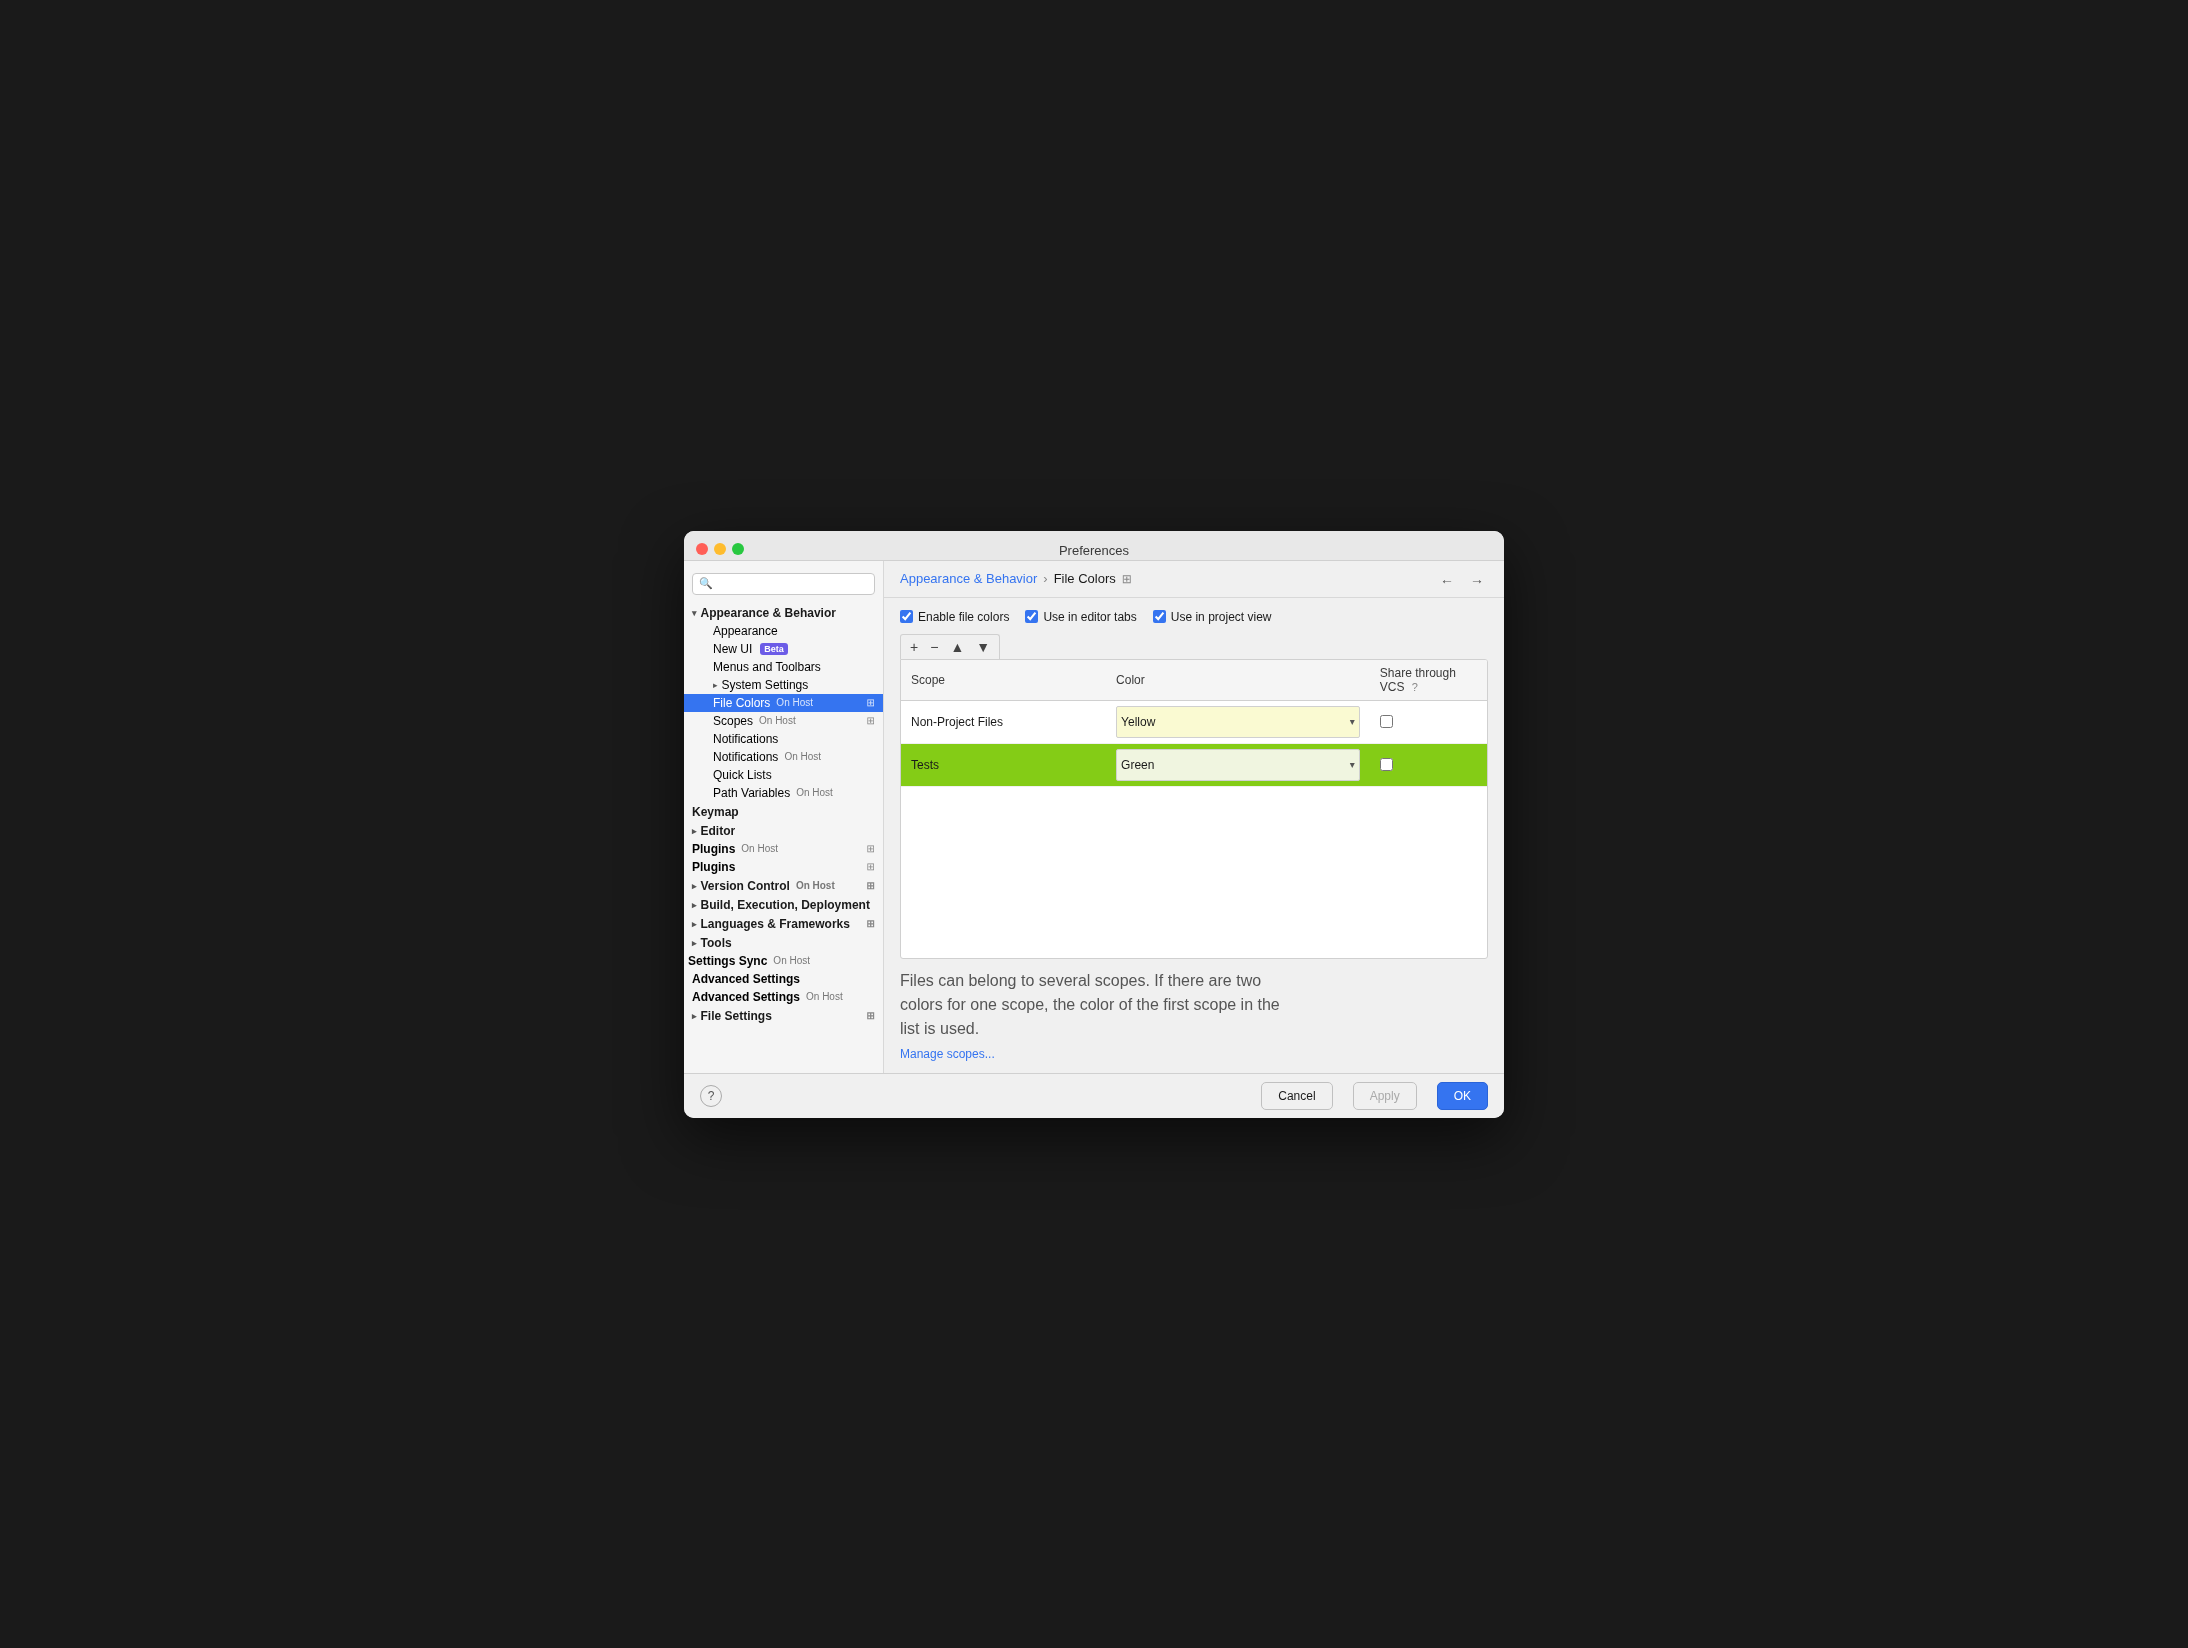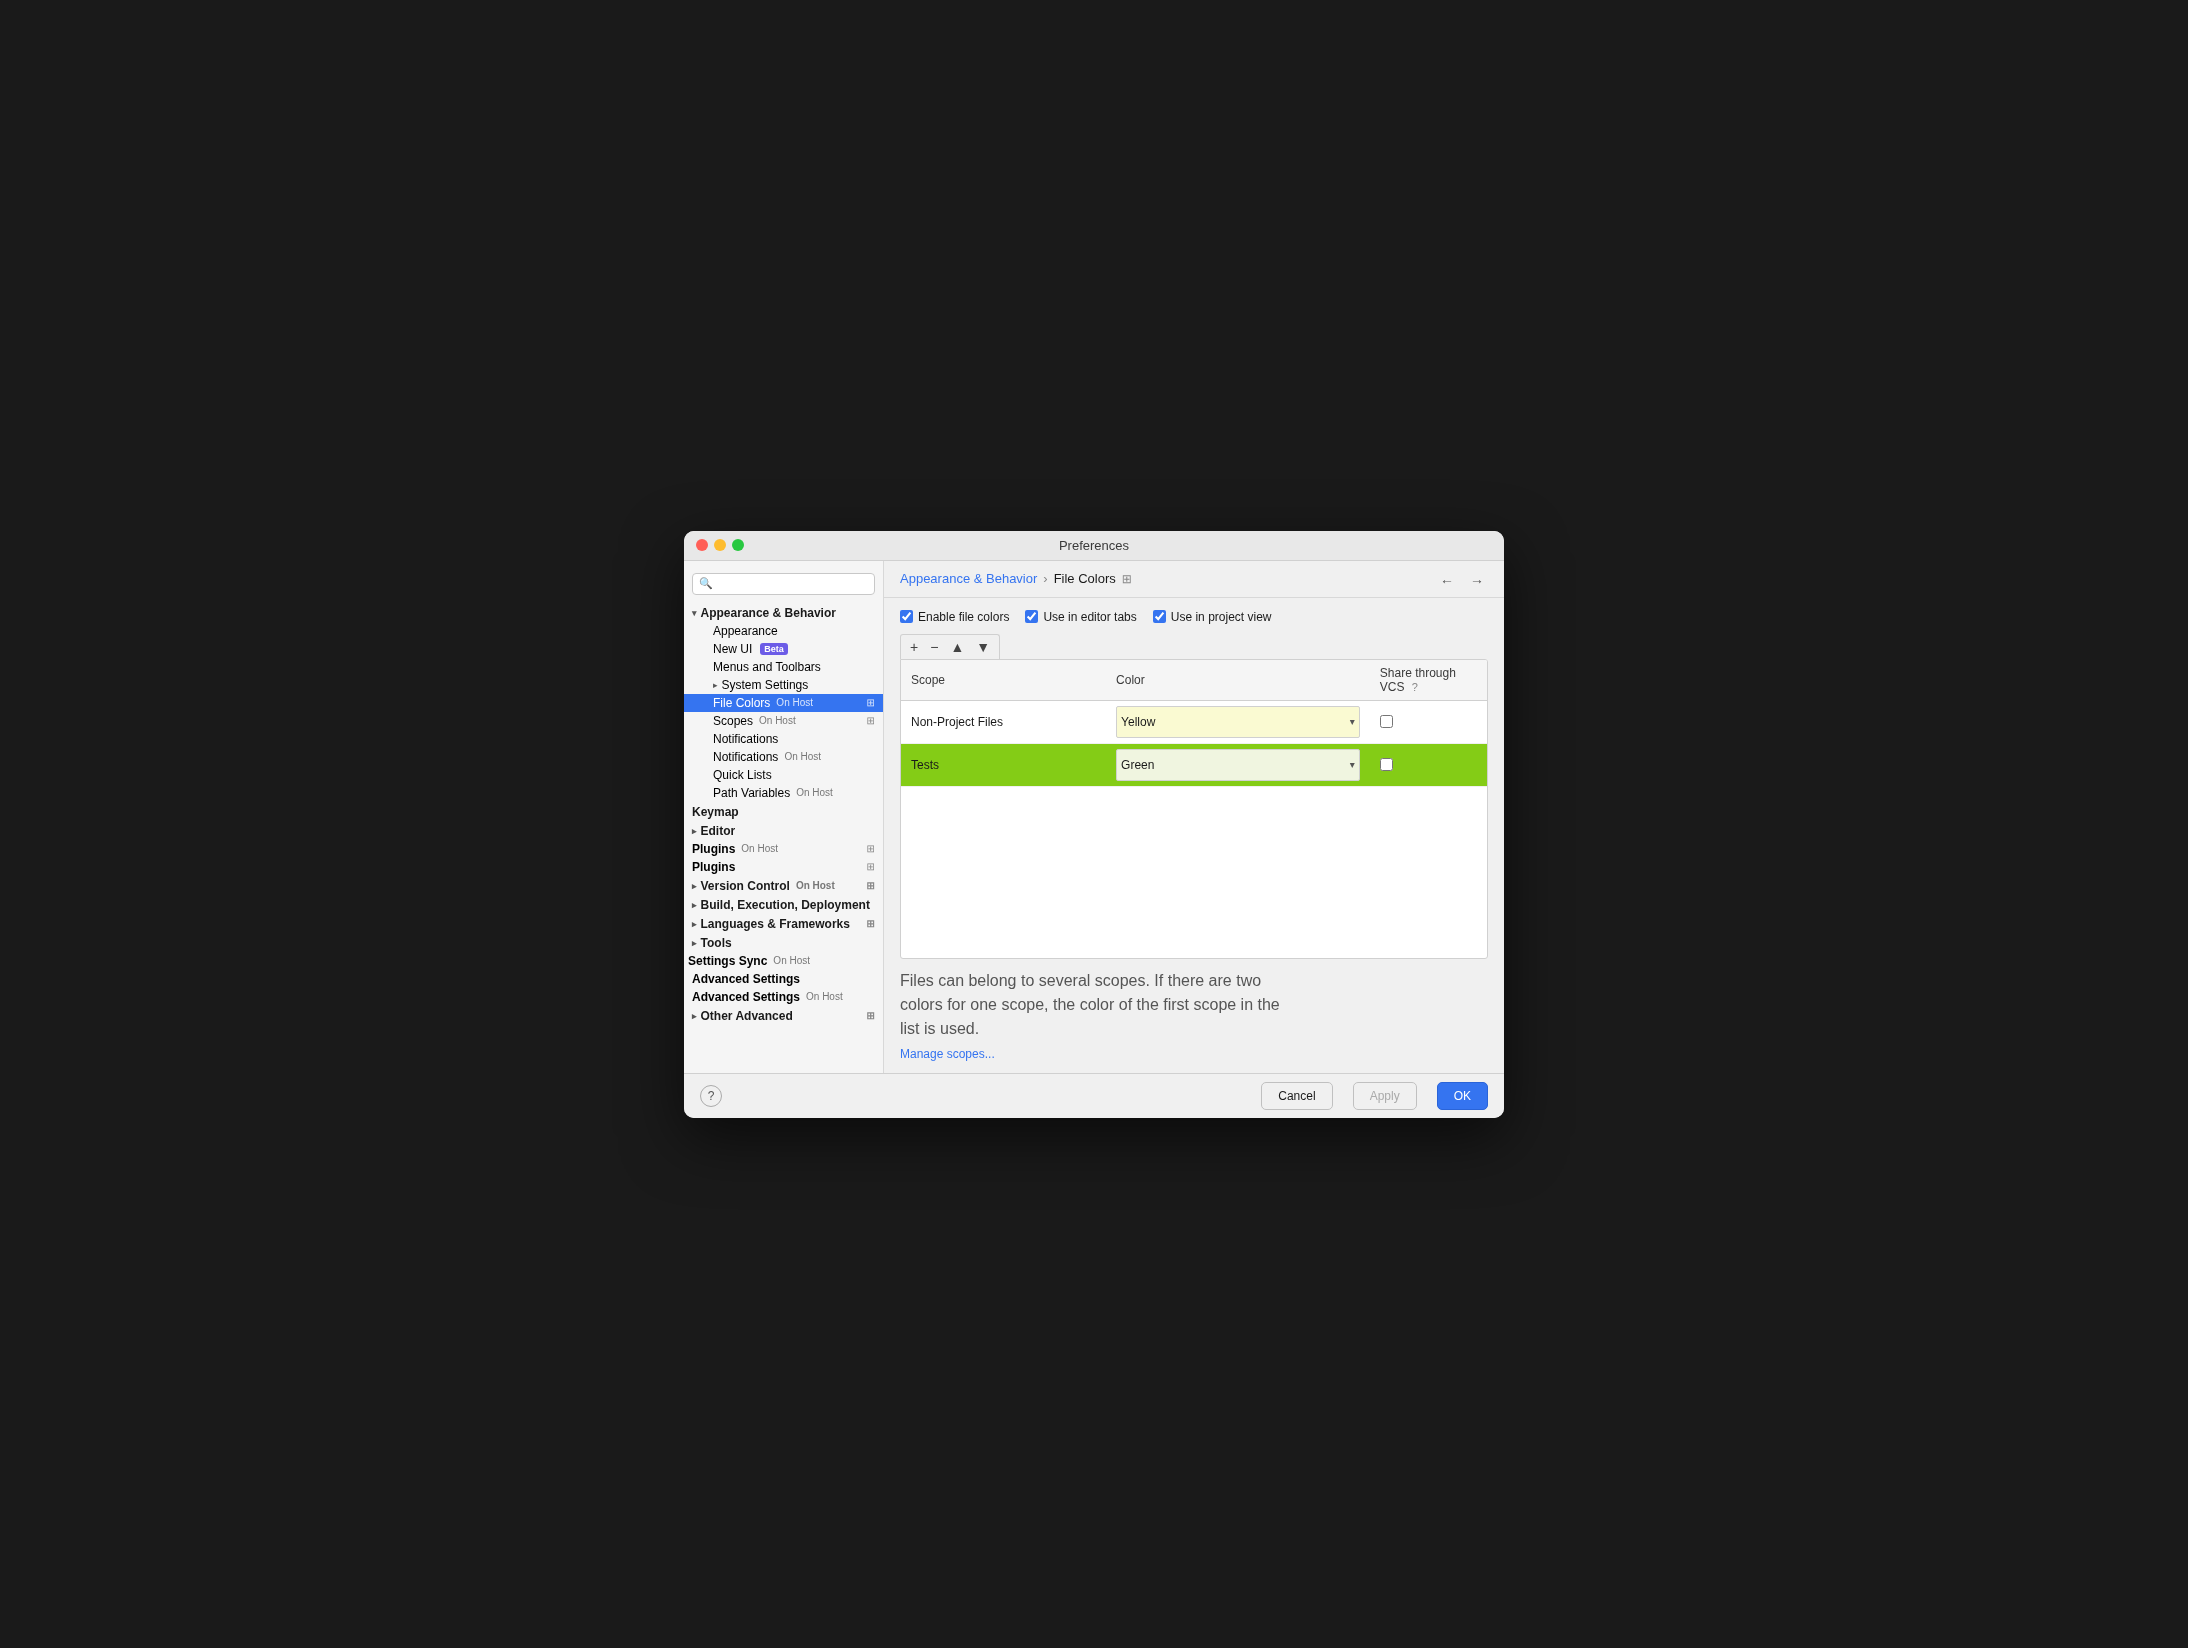--- a/index.html
+++ b/index.html
@@ -17,21 +17,20 @@
       border-radius: 10px;
       box-shadow: 0 20px 60px rgba(0,0,0,0.6);
       overflow: hidden;
       display: flex;
       flex-direction: column;
     }
     .titlebar {
       background: #e8e8e8;
       height: 30px;
       display: flex;
-      align-items: center;
       padding: 12px 12px;
       border-bottom: 1px solid #d0d0d0;
       position: relative;
     }
     .traffic-lights {
       display: flex;
       gap: 6px;
     }
     .tl {
       width: 12px;
@@ -468,21 +467,21 @@
         <span style="font-weight:700;">Advanced Settings</span>
       </div>
 
       <div class="sidebar-item" style="padding-left:8px;">
         <span style="font-weight:700;">Advanced Settings</span>
         <span class="on-host-badge">On Host</span>
       </div>
 
       <div class="sidebar-section-header">
         <span class="chevron">▸</span>
-        <span>Other Advanced</span>
+        <span>File Settings</span>
         <span class="settings-icon">⊞</span>
       </div>
     </div>
 
     <div class="right-panel">
       <div class="panel-header">
         <div class="breadcrumb">
           <span class="breadcrumb-link">Appearance &amp; Behavior</span>
           <span class="breadcrumb-sep">›</span>
           <span class="breadcrumb-current">File Colors</span>

